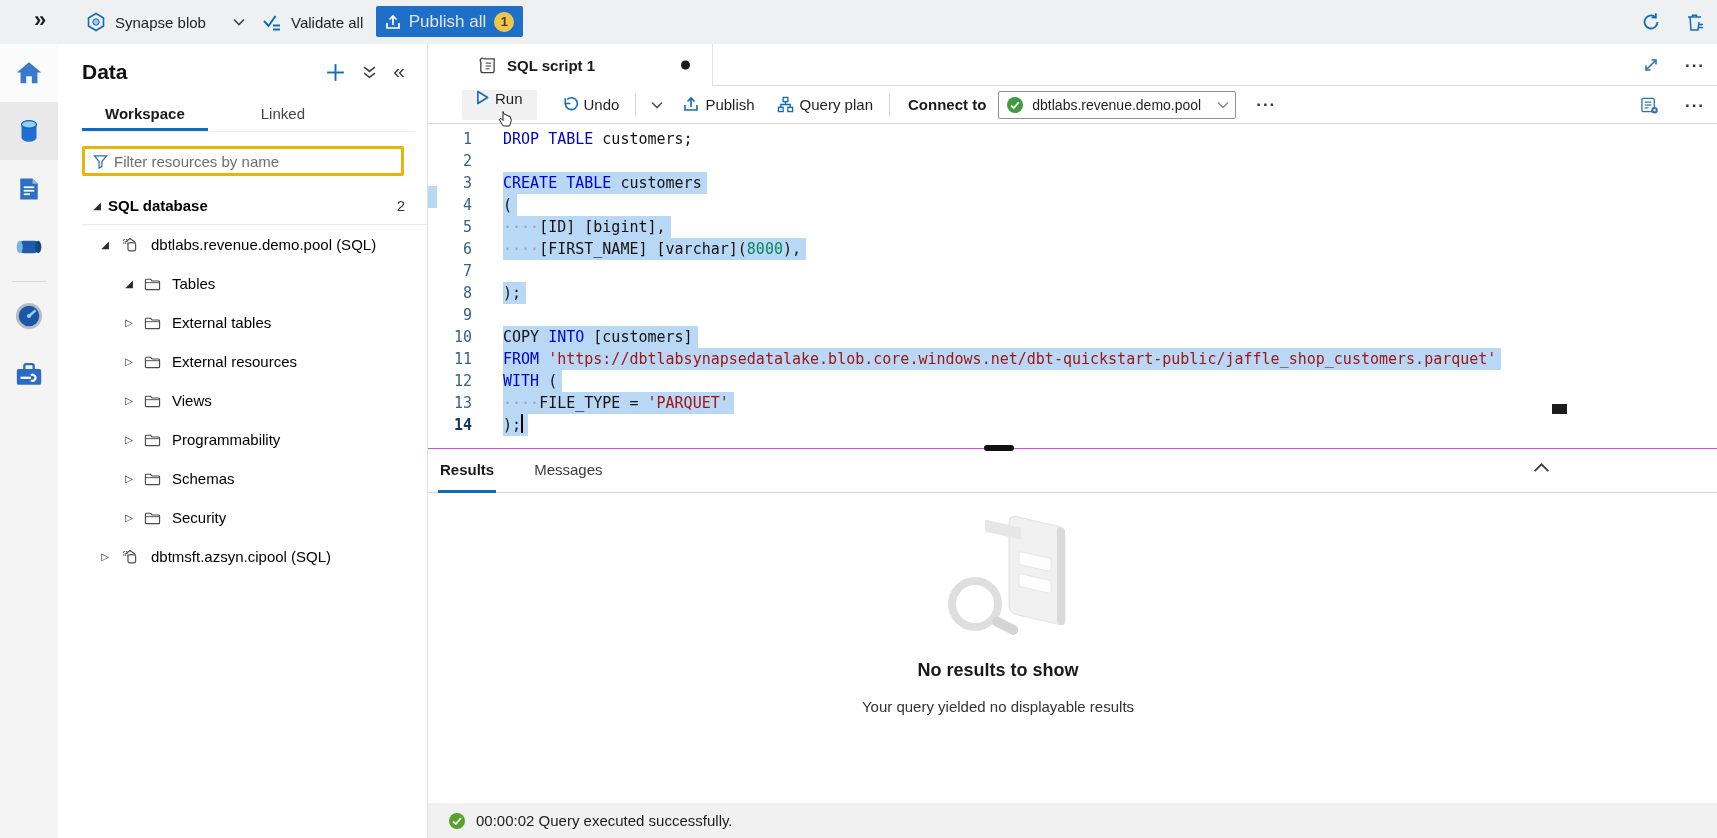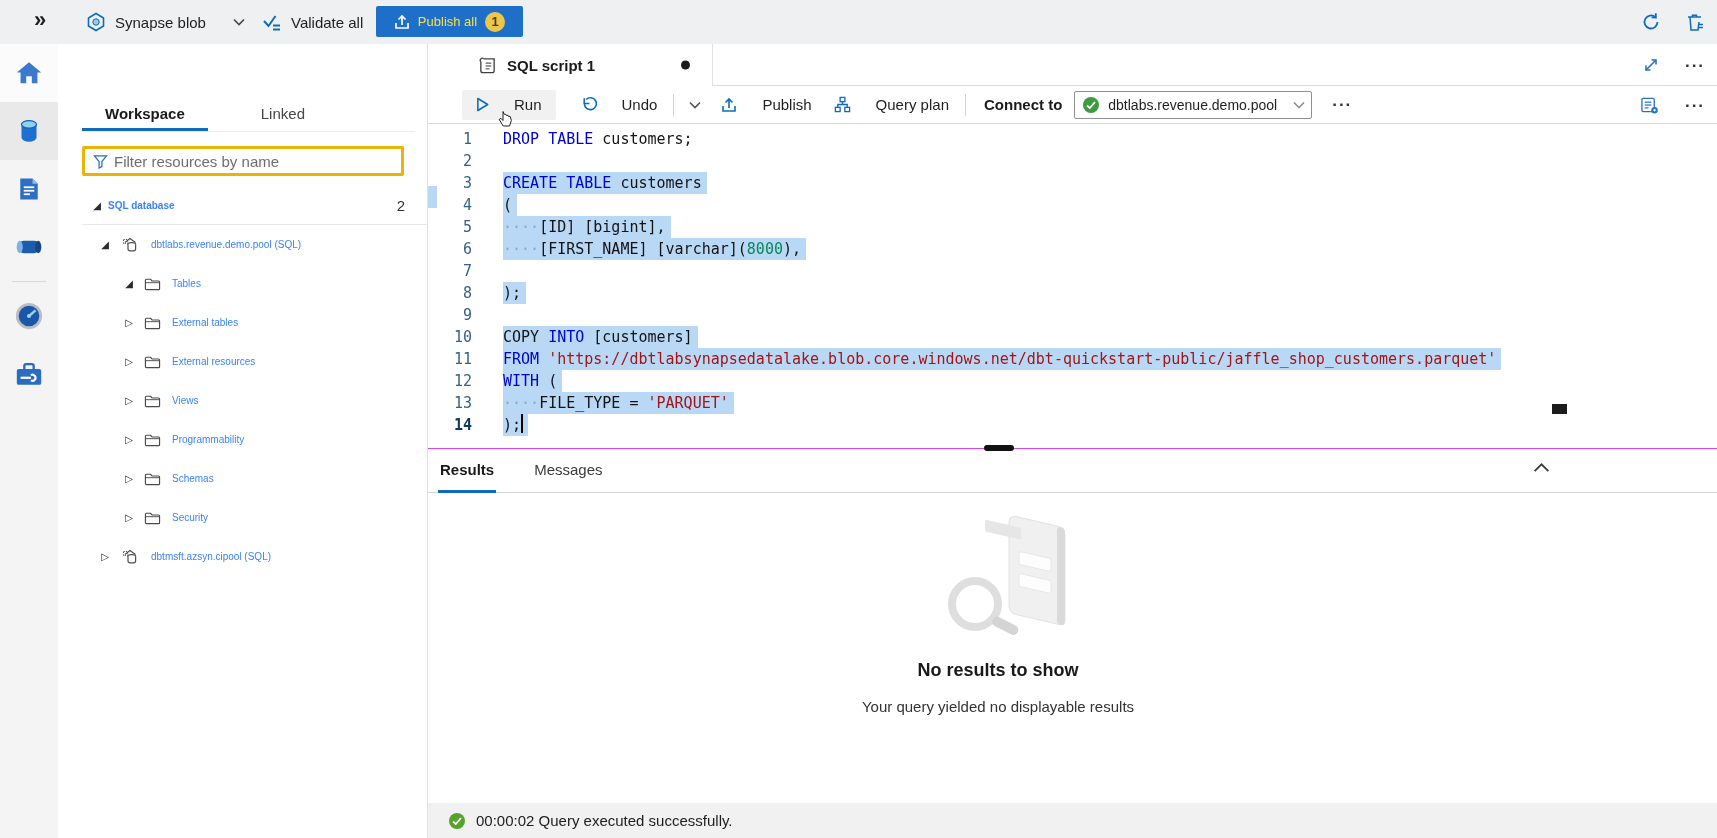--- a/index.html
+++ b/index.html
@@ -11,21 +11,21 @@
   
   .hdr { position:absolute; left:0; top:0; width:100%; height:44px; background:#eff0f1; }
   .hdr-collapse { position:absolute; left:34px; top:7px; font-size:22px; font-weight:600; color:#1f1f1f; letter-spacing:-2px; cursor:default; }
   .hdr-env { position:absolute; left:86px; top:0; height:44px; display:flex; align-items:center; gap:9px; }
   .hdr-env .lbl { font-size:15px; color:#201f1e; }
   .hdr-env .chev { margin-left:18px; }
   .hdr-validate { position:absolute; left:262px; top:0; height:44px; display:flex; align-items:center; gap:9px; }
   .hdr-validate .lbl { font-size:15px; color:#201f1e; }
   .hdr-publish { position:absolute; left:376px; top:6px; height:31px; width:147px; background:#1e6fc8; border-radius:2px;
                  display:flex; align-items:center; justify-content:center; gap:8px; border:none; }
-  .hdr-publish .lbl { color:#fde047; font-size:13px; }
+  .hdr-publish .lbl { color:#e5e5e5; font-size:17px; }
   .badge { width:20px; height:20px; border-radius:50%; background:#eec64b; color:#4d3f0c; font-size:13px; font-weight:700;
            display:flex; align-items:center; justify-content:center; }
   .hdr-icons { position:absolute; right:0; top:0; height:44px; display:flex; align-items:center; gap:24px; padding-right:12px; }
 
   
   .rail { position:absolute; left:0; top:44px; bottom:0; width:58px; background:#f4f4f5; }
   .rail-item { width:58px; height:58px; display:flex; align-items:center; justify-content:center; }
   .rail-item.first { background:#fbfbfb; }
   .rail-item.active { background:#e9e9ea; }
   .rail-divider { height:1px; background:#d8d8d8; margin:5px 12px; }
@@ -46,40 +46,40 @@
   .dp-filter input { border:0; outline:0; flex:1; font-size:15px; color:#333; padding:0 6px; font-family:"Liberation Sans",sans-serif; background:transparent; }
   .dp-filter input::placeholder { color:#6e6e6e; opacity:1; }
   .dp-tree { position:absolute; left:0; right:0; top:142px; }
   .tree-row { height:39px; display:flex; align-items:center; position:relative; }
   .tree-row.lvl0 { padding-left:32px; }
   .tree-row.lvl1 { padding-left:40px; }
   .tree-row.lvl2 { padding-left:64px; }
   .tree-row.divided::after { content:""; position:absolute; left:24px; right:0; bottom:0; height:1px; background:#e9e9e9; }
   .twisty { width:14px; font-size:10px; color:#2c2c2c; text-align:center; flex:none; }
   .tree-icon { margin-left:8px; flex:none; }
-  .tree-label { font-size:10px; color:#3b82f6; margin-left:11px; white-space:nowrap; }
+  .tree-label { font-size:15px; color:#000000; margin-left:11px; white-space:nowrap; }
   .lvl0 .tree-label { font-weight:600; margin-left:4px; }
   .tree-count { margin-left:auto; margin-right:22px; font-size:15px; color:#333; }
 
   
   .main { position:absolute; left:428px; top:44px; right:0; bottom:0; background:#701a75; }
 
   .tabbar { position:absolute; top:0; left:0; right:0; height:42px; background:#fff; }
   .tabbar::after { content:""; position:absolute; left:285px; right:0; bottom:0; height:1px; background:#dcdcdc; }
   .doc-tab { position:absolute; left:0; top:0; width:285px; height:42px; background:#fff; border-right:1px solid #e1e1e1;
              display:flex; align-items:center; padding-left:50px; }
   .doc-title { margin-left:10px; font-size:15px; font-weight:700; color:#1b1a19; }
   .dirty-dot { position:absolute; right:22px; top:50%; transform:translateY(-50%); width:9px; height:9px; border-radius:50%; background:#1b1a19; }
   .tabbar-right { position:absolute; right:0; top:0; height:42px; display:flex; align-items:center; gap:26px; padding-right:12px; }
 
   .ellipsis { font-size:17px; font-weight:700; color:#333; letter-spacing:1px; line-height:1; }
 
   .toolbar { position:absolute; top:42px; left:0; right:0; height:38px; background:#fff; border-bottom:1px solid #d9d9d9;
              display:flex; align-items:center; }
-  .tb-btn { display:flex; align-items:center; gap:25px; }
+  .tb-btn { display:flex; gap:6px; }
   .tb-btn .lbl { font-size:15px; color:#1f1f1f; white-space:nowrap; }
   .tb-run { margin-left:34px; height:30px; padding:0 14px; background:#f1f1f1; border-radius:2px; position:relative; }
   .tb-undo { margin-left:24px; }
   .tb-publish { margin-left:20px; }
   .tb-queryplan { margin-left:22px; }
   .tb-sep { width:1px; height:22px; background:#d2d2d2; margin-left:16px; flex:none; }
   .tb-chevron { margin-left:15px; }
   .tb-connect-label { margin-left:18px; font-size:15px; font-weight:600; color:#1b1a19; white-space:nowrap; }
   .tb-conn { margin-left:12px; width:238px; height:28px; border:1px solid #919191; border-radius:2px; background:#fff;
              display:flex; align-items:center; flex:none; }
@@ -235,20 +235,38 @@
             <rect x="3" y="8" width="26" height="17" rx="2" fill="#2a6cc2"></rect>
             <path d="M11 8 V5 a2 2 0 0 1 2-2 h6 a2 2 0 0 1 2 2 V8" fill="none" stroke="#2a6cc2" stroke-width="2.5"></path>
             <path d="M7 17.5 h11" stroke="#fff" stroke-width="2.4"></path>
             <path d="M18 14.8 a3.2 3.2 0 1 1 0 5.4" stroke="#fff" stroke-width="2.2" fill="none"></path>
           </svg>
       </span>
     </div>
   </nav>
 
   <aside class="dpanel">
+    <div class="dp-header">
+      <span class="dp-title">Data</span>
+      <span class="dp-actions">
+        <span>
+          <svg width="21" height="21" viewBox="0 0 20 20">
+              <line x1="10" y1="2" x2="10" y2="18" stroke="#0f6cbd" stroke-width="1.8"></line>
+              <line x1="2" y1="10" x2="18" y2="10" stroke="#0f6cbd" stroke-width="1.8"></line>
+            </svg>
+        </span>
+        <span>
+          <svg width="15" height="15" viewBox="0 0 14 14">
+              <polyline points="2,2 7,6 12,2" fill="none" stroke="#3f3f3f" stroke-width="1.5"></polyline>
+              <polyline points="2,7.5 7,11.5 12,7.5" fill="none" stroke="#3f3f3f" stroke-width="1.5"></polyline>
+            </svg>
+        </span>
+        <span class="dp-collapse">«</span>
+      </span>
+    </div>
 
     <div class="dp-tabs">
       <span class="dp-tab active">Workspace</span>
       <span class="dp-tab linked">Linked</span>
     </div>
 
     <div class="dp-filter">
       <svg width="15" height="15" viewBox="0 0 16 16">
           <path d="M1.5 2 h13 L9.5 8 v5.5 l-3 1.5 V8 Z" fill="none" stroke="#2f6fb1" stroke-width="1.3"></path>
         </svg>

